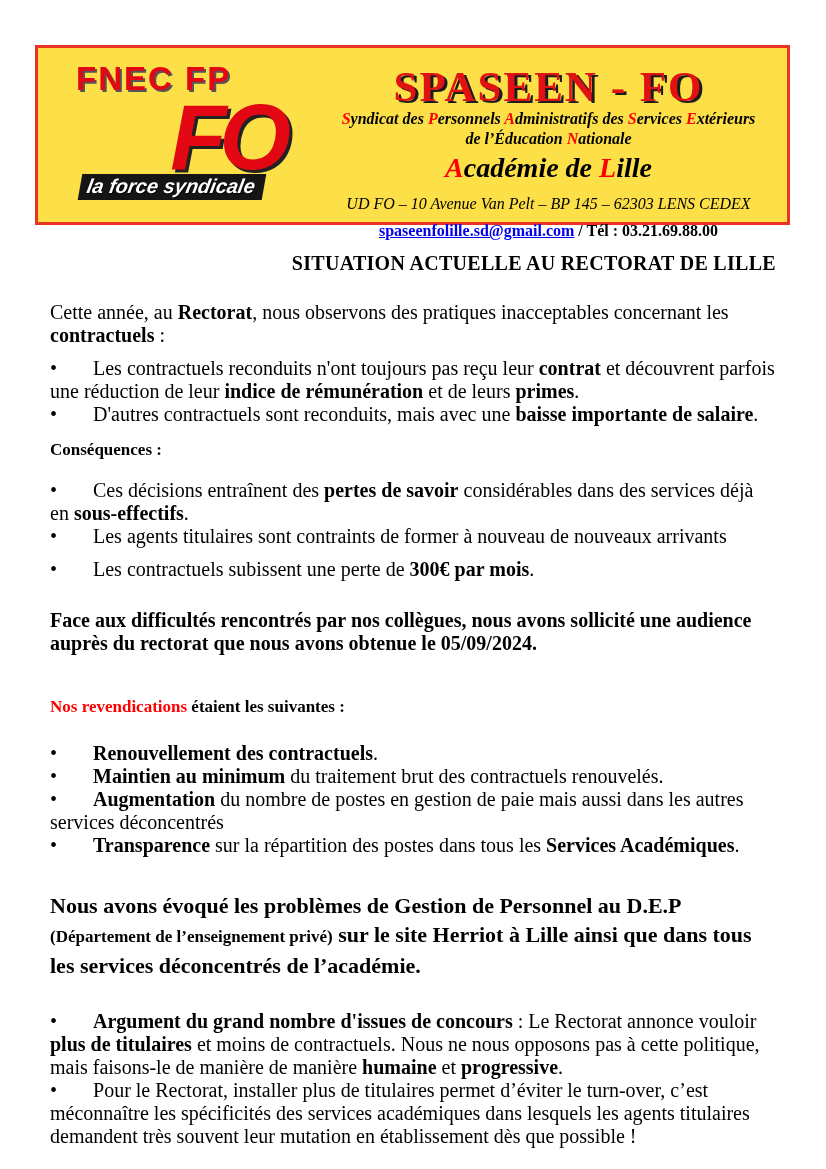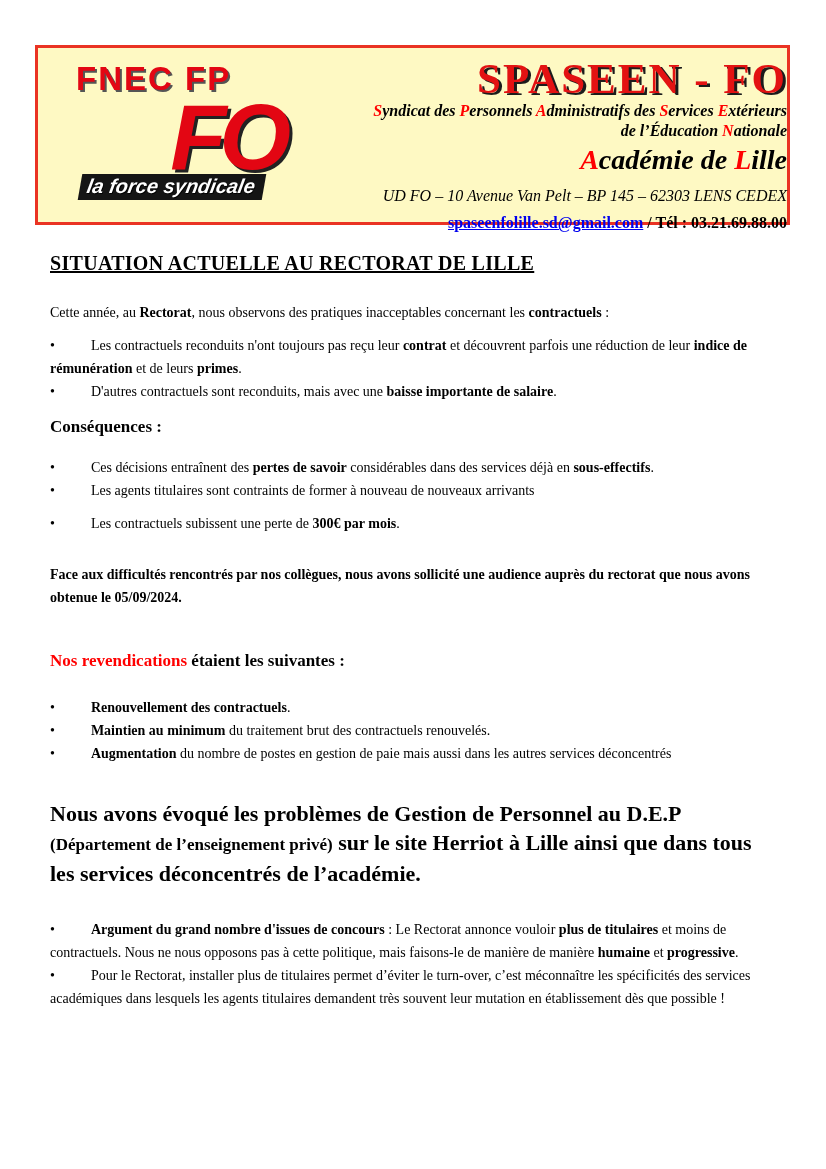--- a/index.html
+++ b/index.html
@@ -8,21 +8,21 @@
     width:826px; height:1169px; position:relative; overflow:hidden;
     font-family:"Liberation Serif", serif; color:#000;
   }
   .b { font-weight:bold; }
   .red { color:var(--text-red,#ff0000); }
   .small { font-size:17px; }
 
   
   .header-box {
     position:absolute; left:35px; top:45px; width:755px; height:180px;
-    border:3px solid var(--border-red,#ea3323); background:#fef9c3;
+    border:3px solid var(--border-red,#ea3323); background:#fde047;
     display:flex;
   }
   .logo-col { width:272px; position:relative; flex:none; }
   .fnec {
     position:absolute; left:38px; top:12px;
     font-family:"Liberation Sans", sans-serif; font-weight:bold;
     font-size:33px; letter-spacing:2px; color:var(--logo-red,#e30613);
     text-shadow:2px 2px 0 #555;
   }
   .fo-wrap { position:absolute; left:46px; top:46px; width:200px; height:120px; }
@@ -31,39 +31,39 @@
     font-size:92px; line-height:0.95; color:var(--logo-red,#e30613);
     letter-spacing:-7px; text-shadow:3px 3px 0 #222;text-align:right;
   }
   .fo-tagline {
     position:absolute; left:-4px; top:80px;
     background:#151515; color:#fff;
     font-family:"Liberation Sans", sans-serif; font-style:italic; font-weight:bold;
     font-size:20px; padding:1px 9px 2px 7px; transform:skewX(-10deg);
     white-space:nowrap; text-shadow:1px 1px 0 #000;
   }
-  .org-col { flex:1; text-align:right; padding-top:8px; }
+  .org-col { flex:1; text-align:center; padding-top:16px; }
   .org-title {
     font-size:43px; font-weight:bold; letter-spacing:2px;
     color:#e31212; text-shadow:3px 2px 0 #1c1c1c;
     line-height:1.05;
   }
   .sub { font-size:16px; font-weight:bold; font-style:italic; line-height:1.25; }
   .academy { font-size:28px; font-weight:bold; font-style:italic; margin-top:3px; }
   .address { font-size:16px; font-style:italic; margin-top:11px; }
   .contact { font-size:16px; font-weight:bold; margin-top:9px; }
   .email { color:var(--link-blue,#0000ee); text-decoration:underline; cursor:pointer; }
 
   
   .content { position:absolute; left:50px; top:252px; width:726px; }
   .doc-title {
-    text-align:left; font-size:20px; font-weight:bold;
-    text-decoration:underline; letter-spacing:0.3px; margin:0 0 26px 0;
+    text-align:right; font-size:20px; font-weight:bold;
+    letter-spacing:0.3px; margin:0 0 26px 0;
   }
-  .blk { font-size:14px; line-height:23px; }
+  .blk { font-size:20px; line-height:23px; }
   .bullet-glyph { display:inline-block; }
   .tabsp { display:inline-block; width:36px; }
   .type-para      { margin:0 0 10px 0; }
   .type-bullet    { margin:0; }
   .type-heading   { font-size:17px; margin:12px 0 18px 0; }
   .type-bold-para { margin:28px 0 8px 0; }
   .type-heading-red { font-size:17px; margin:40px 0 24px 0; }
   .type-big       { font-size:22px; line-height:29px; margin:34px 0 30px 0; }
   .spaced { margin-top:10px; }
 </style>
@@ -98,19 +98,20 @@
         <div class="blk type-bullet"><span class="bullet-glyph">•</span><span class="tabsp"></span><span>D'autres contractuels sont reconduits, mais avec une </span><span class="b">baisse importante de salaire</span><span>.</span></div>
         <div class="blk type-heading"><span class="b">Conséquences :</span></div>
         <div class="blk type-bullet"><span class="bullet-glyph">•</span><span class="tabsp"></span><span>Ces décisions entraînent des </span><span class="b">pertes de savoir</span><span> considérables dans des services déjà en </span><span class="b">sous-effectifs</span><span>.</span></div>
         <div class="blk type-bullet"><span class="bullet-glyph">•</span><span class="tabsp"></span><span>Les agents titulaires sont contraints de former à nouveau de nouveaux arrivants</span></div>
         <div class="blk type-bullet spaced"><span class="bullet-glyph">•</span><span class="tabsp"></span><span>Les contractuels subissent une perte de </span><span class="b">300€ par mois</span><span>.</span></div>
         <div class="blk type-bold-para"><span class="b">Face aux difficultés rencontrés par nos collègues, nous avons sollicité une audience auprès du rectorat que nous avons obtenue le 05/09/2024.</span></div>
         <div class="blk type-heading-red"><span class="b red">Nos revendications</span><span class="b"> étaient les suivantes :</span></div>
         <div class="blk type-bullet"><span class="bullet-glyph">•</span><span class="tabsp"></span><span class="b">Renouvellement des contractuels</span><span>.</span></div>
         <div class="blk type-bullet"><span class="bullet-glyph">•</span><span class="tabsp"></span><span class="b">Maintien au minimum</span><span> du traitement brut des contractuels renouvelés.</span></div>
         <div class="blk type-bullet"><span class="bullet-glyph">•</span><span class="tabsp"></span><span class="b">Augmentation</span><span> du nombre de postes en gestion de paie mais aussi dans les autres services déconcentrés</span></div>
+        <div class="blk type-bullet"><span class="bullet-glyph">•</span><span class="tabsp"></span><span class="b">Transparence</span><span> sur la répartition des postes dans tous les </span><span class="b">Services Académiques</span><span>.</span></div>
         <div class="blk type-big"><span class="b">Nous avons évoqué les problèmes de Gestion de Personnel au D.E.P </span><span class="b small">(Département de l’enseignement privé)</span><span class="b"> sur le site Herriot à Lille ainsi que dans tous les services déconcentrés de l’académie.</span></div>
         <div class="blk type-bullet"><span class="bullet-glyph">•</span><span class="tabsp"></span><span class="b">Argument du grand nombre d'issues de concours</span><span> : Le Rectorat annonce vouloir </span><span class="b">plus de titulaires</span><span> et moins de contractuels. Nous ne nous opposons pas à cette politique, mais faisons-le de manière de manière </span><span class="b">humaine</span><span> et </span><span class="b">progressive</span><span>.</span></div>
         <div class="blk type-bullet"><span class="bullet-glyph">•</span><span class="tabsp"></span><span>Pour le Rectorat, installer plus de titulaires permet d’éviter le turn-over, c’est méconnaître les spécificités des services académiques dans lesquels les agents titulaires demandent très souvent leur mutation en établissement dès que possible !</span></div>
       </div>
   </div>
 
 </div>
 
 </body></html>

